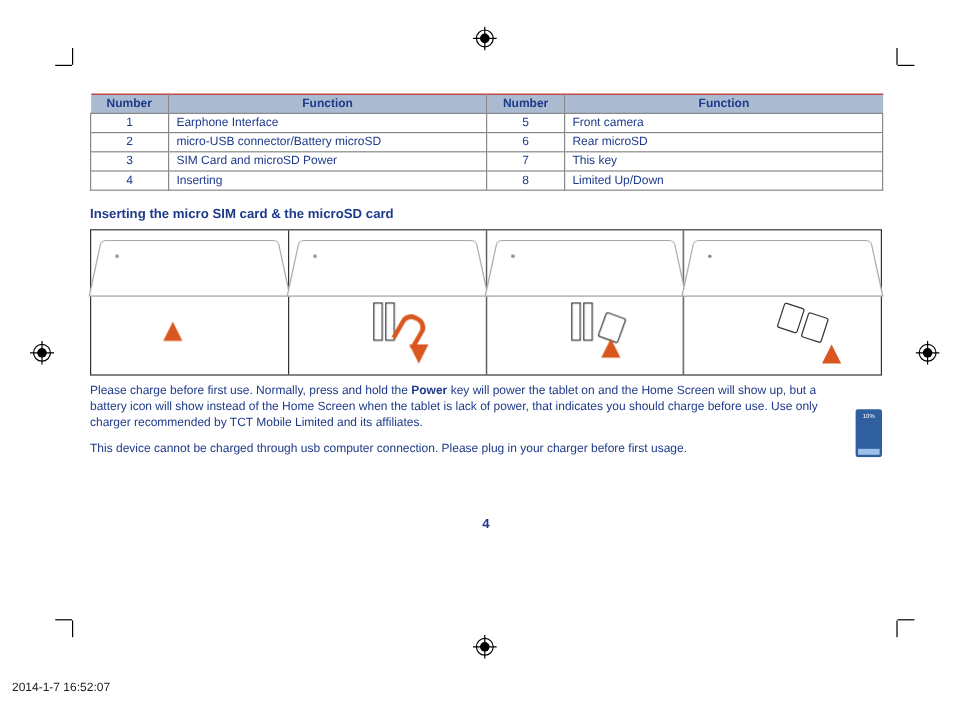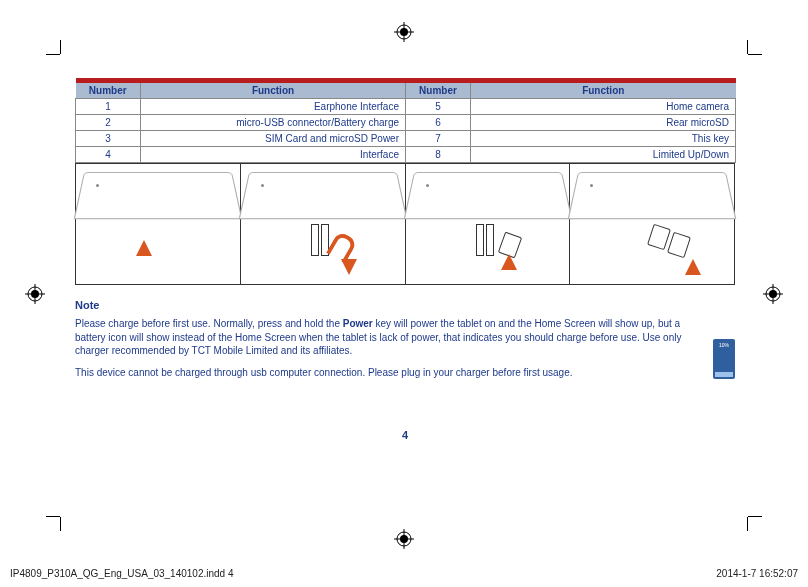--- a/index.html
+++ b/index.html
@@ -27,27 +27,27 @@
   th, td {
     border: 1px solid #888;
     padding: 2px 6px;
     font-size: 10px;
     color: #1e3a8a;
   }
   th {
     background: #a9bad1;
     font-weight: bold;
     text-align: center;
-    border-top: 5px solid #b91c1c;
+    border-top: 1px solid #b91c1c;
     border-bottom: 1px solid #888;
   }
   th:first-child, th:nth-child(2){ border-left: none; }
   th:last-child{ border-right:none;}
   td.num { text-align: center; }
-  td.fn { text-align: right; }
+  td.fn { text-align: left; }
   col.c-num { width: 65px; }
   col.c-fn  { width: 265px; }
   col.c-num2 { width: 65px; }
   col.c-fn2  { width: 265px; }
 
   .section-title {
     font-weight: bold;
     font-size: 11px;
     margin: 14px 0 6px 0;
     color: #1e3a8a;
@@ -165,43 +165,44 @@
         <th>Function</th>
         <th>Number</th>
         <th>Function</th>
       </tr>
     </thead>
     <tbody>
       <tr>
         <td class="num">1</td>
         <td class="fn">Earphone Interface</td>
         <td class="num">5</td>
-        <td class="fn">Home camera</td>
+        <td class="fn">Front camera</td>
       </tr>
       <tr>
         <td class="num">2</td>
-        <td class="fn">micro-USB connector/Battery charge</td>
+        <td class="fn">micro-USB connector/Battery microSD</td>
         <td class="num">6</td>
         <td class="fn">Rear microSD</td>
       </tr>
       <tr>
         <td class="num">3</td>
         <td class="fn">SIM Card and microSD Power</td>
         <td class="num">7</td>
         <td class="fn">This key</td>
       </tr>
       <tr>
         <td class="num">4</td>
-        <td class="fn">Interface</td>
+        <td class="fn">Inserting</td>
         <td class="num">8</td>
         <td class="fn">Limited Up/Down</td>
       </tr>
     </tbody>
   </table>
 
+  <div class="section-title">Inserting the micro SIM card &amp; the microSD card</div>
 
   <div class="figures">
     <div class="cell">
       <div class="tablet"></div>
         <div class="dot"></div>
       <div class="arrow-up" style="left:60px;bottom:28px;"></div>
     </div>
     <div class="cell">
       <div class="tablet"></div>
         <div class="dot"></div>
@@ -220,32 +221,30 @@
     </div>
     <div class="cell">
       <div class="tablet"></div>
         <div class="dot"></div>
       <div class="card" style="left:80px;top:62px;transform:rotate(18deg);"></div>
       <div class="card" style="left:100px;top:70px;transform:rotate(18deg);"></div>
       <div class="arrow-up" style="left:115px;top:95px;"></div>
     </div>
   </div>
 
-  <div class="section-title" style="margin-bottom:2px;">Note</div>
 
   <div class="note-row">
     <div class="note-text">
       <span>Please charge before first use. Normally, press and hold the </span><b>Power</b><span> key will power the tablet on and the Home Screen will show up, but a battery icon will show instead of the Home Screen when the tablet is lack of power, that indicates you should charge before use. Use only charger recommended by TCT Mobile Limited and its affiliates.</span>
       <div style="height:8px;"></div>
       <span>This device cannot be charged through usb computer connection. Please plug in your charger before first usage.</span>
     </div>
     <div class="battery">
         <div class="battery-fill"></div>
       </div>
   </div>
 
   <div class="page-number">4</div>
 </div>
 
 <div class="footer">
-  <span>IP4809_P310A_QG_Eng_USA_03_140102.indd   4</span>
   <span>2014-1-7   16:52:07</span>
 </div>
 
 </body></html>

